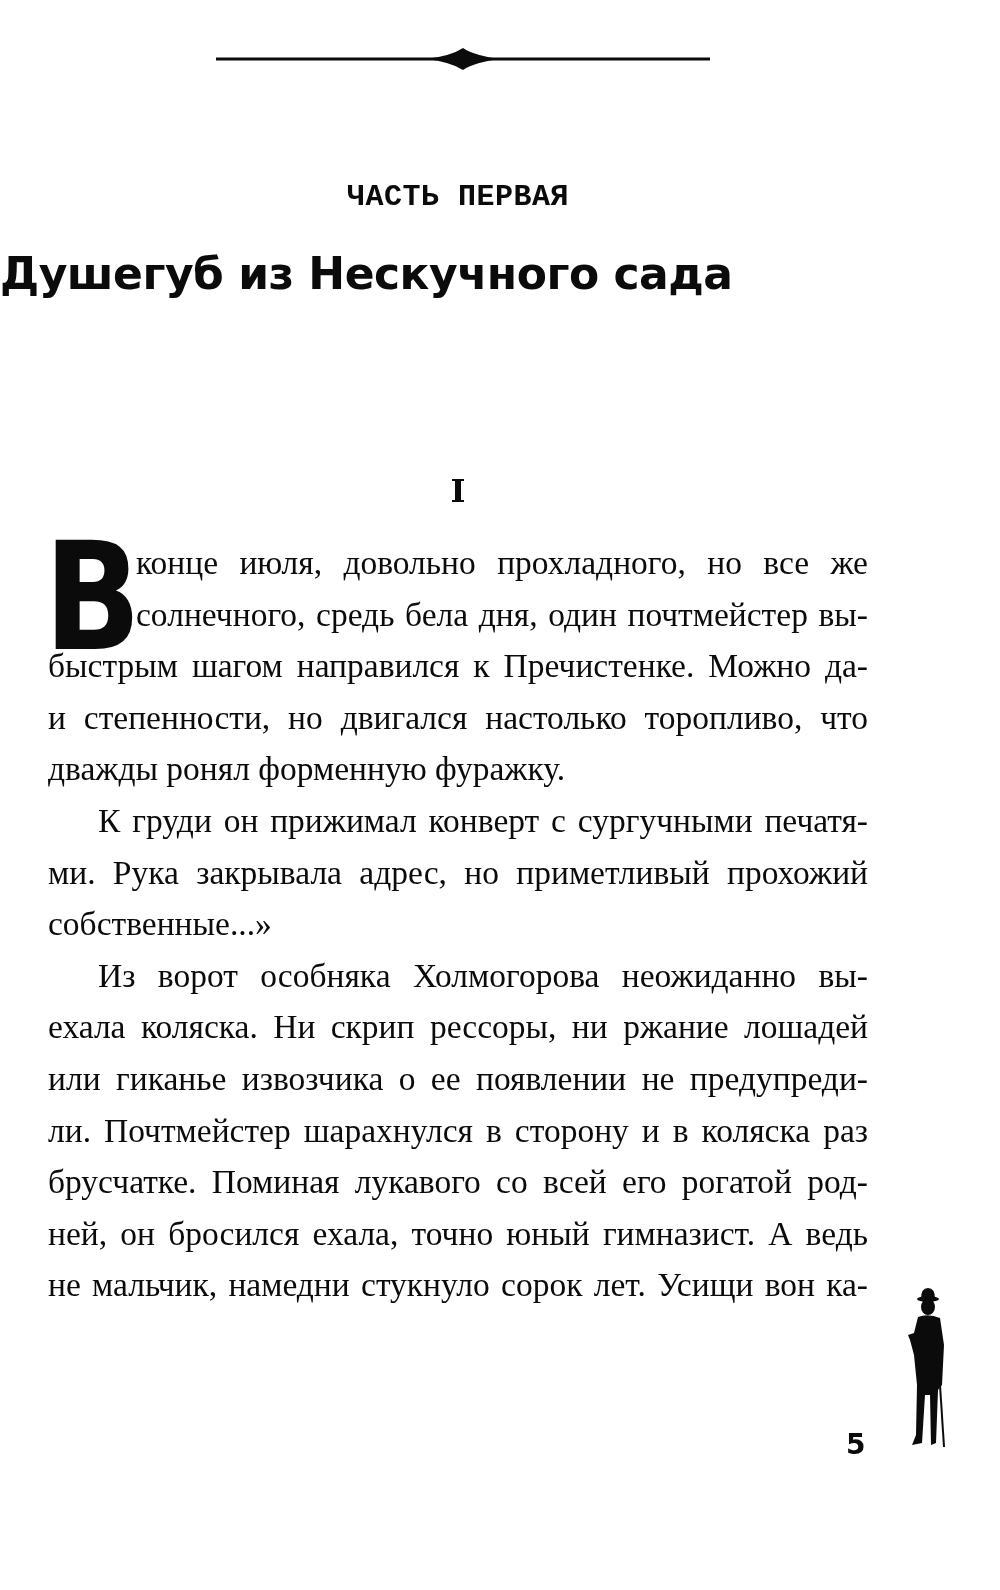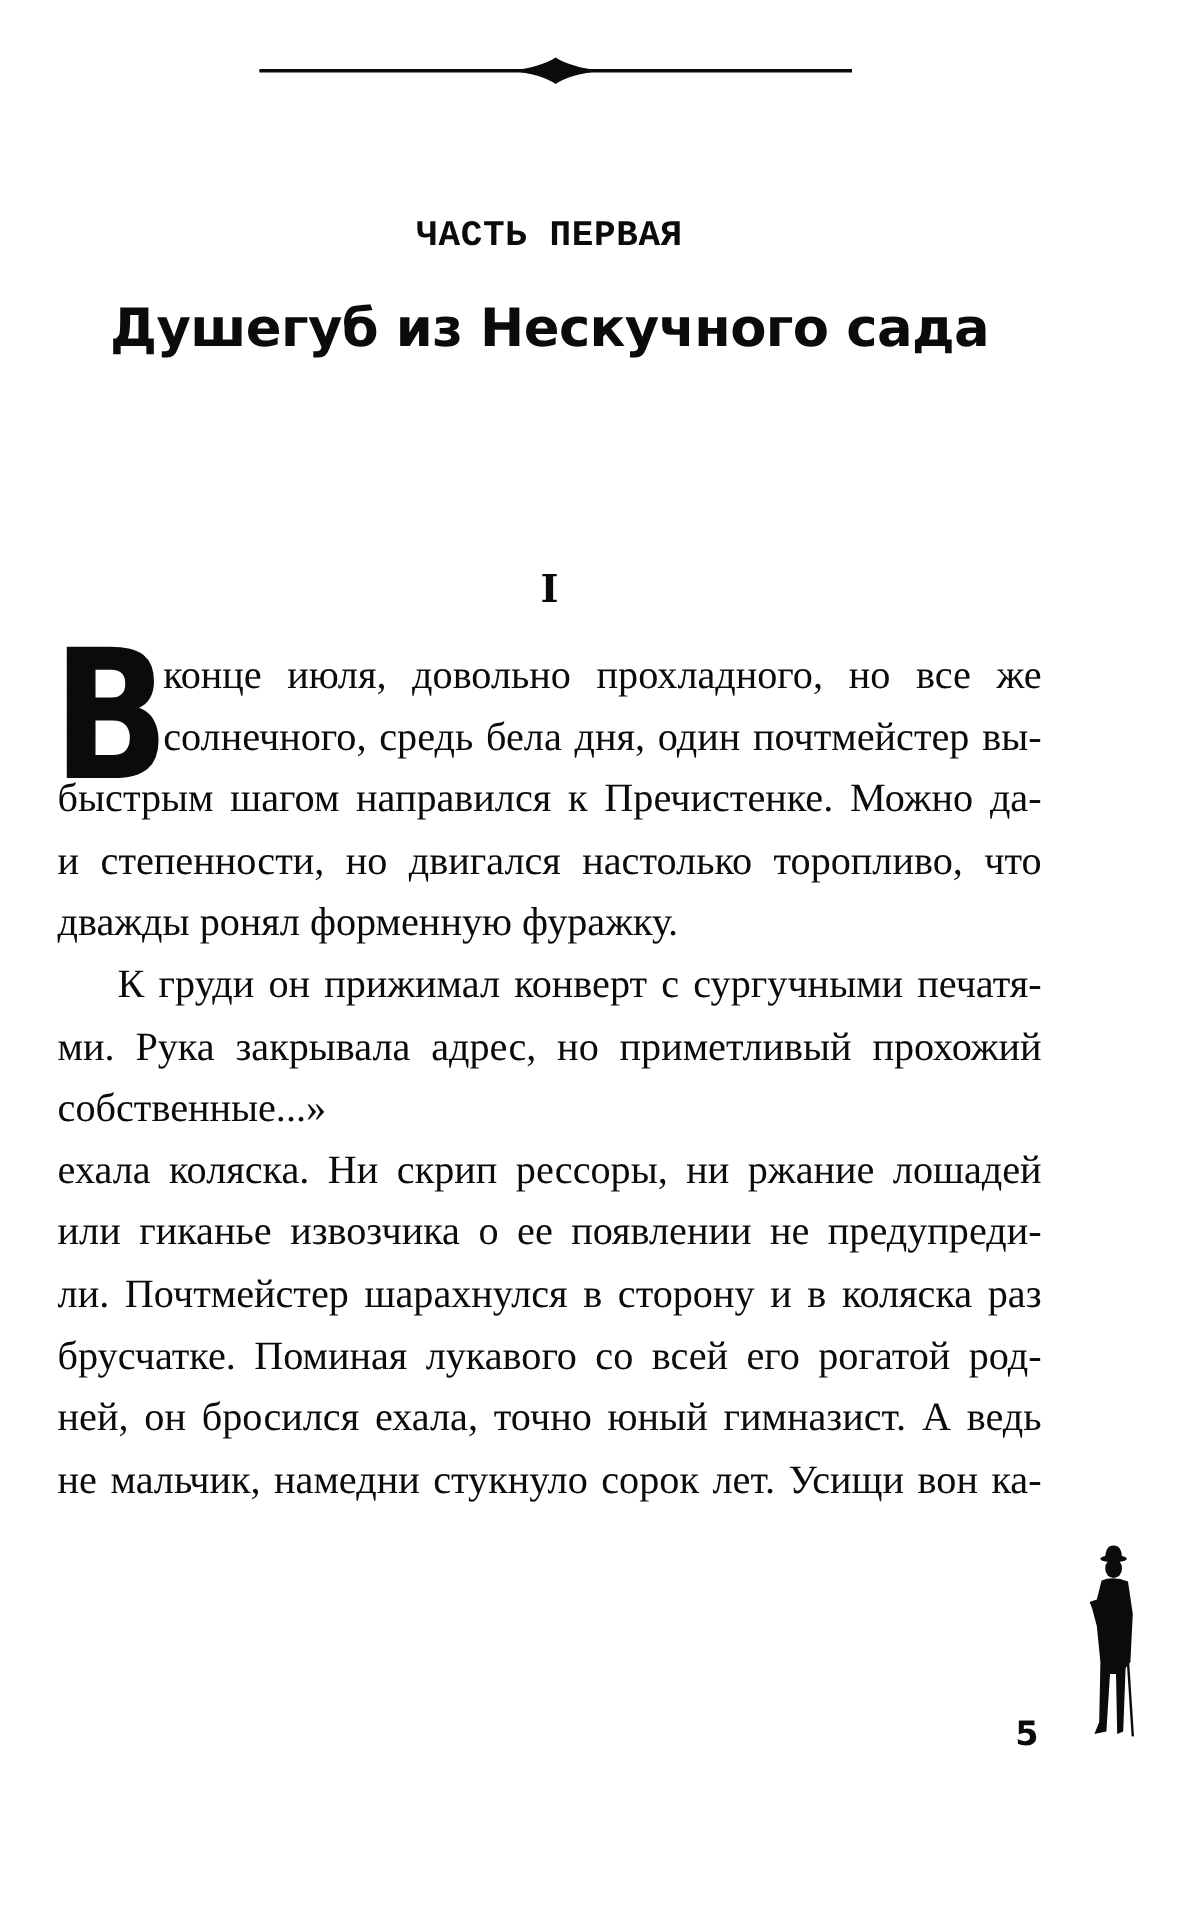--- a/index.html
+++ b/index.html
@@ -1,20 +1,20 @@
 <!DOCTYPE html>
 <html><head>
   <meta charset="utf-8">
   <style>
     html, body { margin: 0; padding: 0; background: #ffffff; }
     body { width: 1000px; height: 1590px; position: relative; overflow: hidden; color: #0b0b0b; }
     .ornament { position: absolute; left: 216px; top: 44px; width: 494px; height: 30px; }
     .part-label { position: absolute; left: 0; width: 916px; top: 180px; text-align: center;
       font-family: Liberation Mono, monospace; font-weight: bold; font-size: 30px; letter-spacing: 0.5px; }
-    .part-title { position: absolute; left: 0; width: 916px; top: 248px; text-align: center;
+    .part-title { position: absolute; left: 0; width: 916px; top: 248px; 
       font-family: "DejaVu Sans", sans-serif; font-weight: bold; font-size: 44px; letter-spacing: -0.5px; }
     .chapter-num { position: absolute; left: 0; width: 916px; top: 472px; text-align: center;
       font-family: "DejaVu Serif", serif; font-weight: bold; font-size: 32px; }
     .body-text { position: absolute; left: 48px; top: 532px; width: 820px;
       font-family: "Liberation Serif", serif; font-size: 33.5px; line-height: 41.6px; }
     .line { display: block; white-space: nowrap; text-align: justify; text-align-last: justify; height: 41.6px; margin-top: 10px; }
     .line.last { text-align-last: left; }
     .line.indent { padding-left: 50px; }
     .line.drop { padding-left: 88px; }
     .dropcap { position: absolute; left: 44px; top: 537px; width: 84px; height: 120px;
@@ -40,20 +40,21 @@
 
 <div class="body-text">
   <span class="line drop">конце июля, довольно прохладного, но все же</span>
   <span class="line drop">солнечного, средь бела дня, один почтмейстер вы-</span>
   <span class="line">быстрым шагом направился к Пречистенке. Можно да-</span>
   <span class="line">и степенности, но двигался настолько торопливо, что</span>
   <span class="line last">дважды ронял форменную фуражку.</span>
   <span class="line indent">К груди он прижимал конверт с сургучными печатя-</span>
   <span class="line">ми. Рука закрывала адрес, но приметливый прохожий</span>
   <span class="line last">собственные...»</span>
+  <span class="line indent">Из ворот особняка Холмогорова неожиданно вы-</span>
   <span class="line">ехала коляска. Ни скрип рессоры, ни ржание лошадей</span>
   <span class="line">или гиканье извозчика о ее появлении не предупреди-</span>
   <span class="line">ли. Почтмейстер шарахнулся в сторону и в коляска раз</span>
   <span class="line">брусчатке. Поминая лукавого со всей его рогатой род-</span>
   <span class="line">ней, он бросился ехала, точно юный гимназист. А ведь</span>
   <span class="line">не мальчик, намедни стукнуло сорок лет. Усищи вон ка-</span>
 </div>
 
 <div class="page-number">5</div>
 

